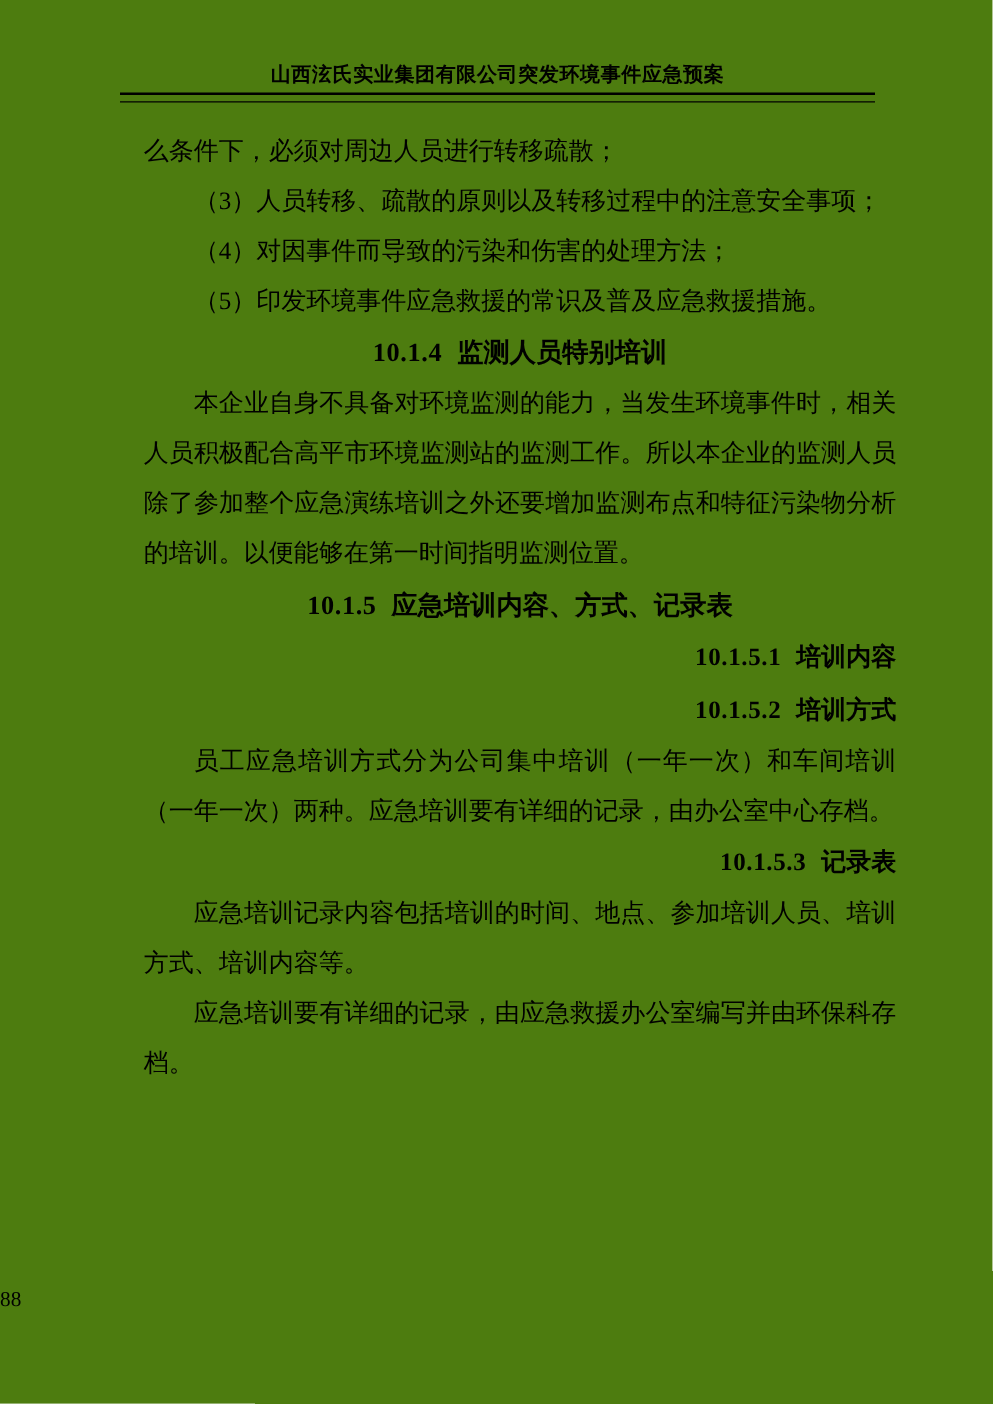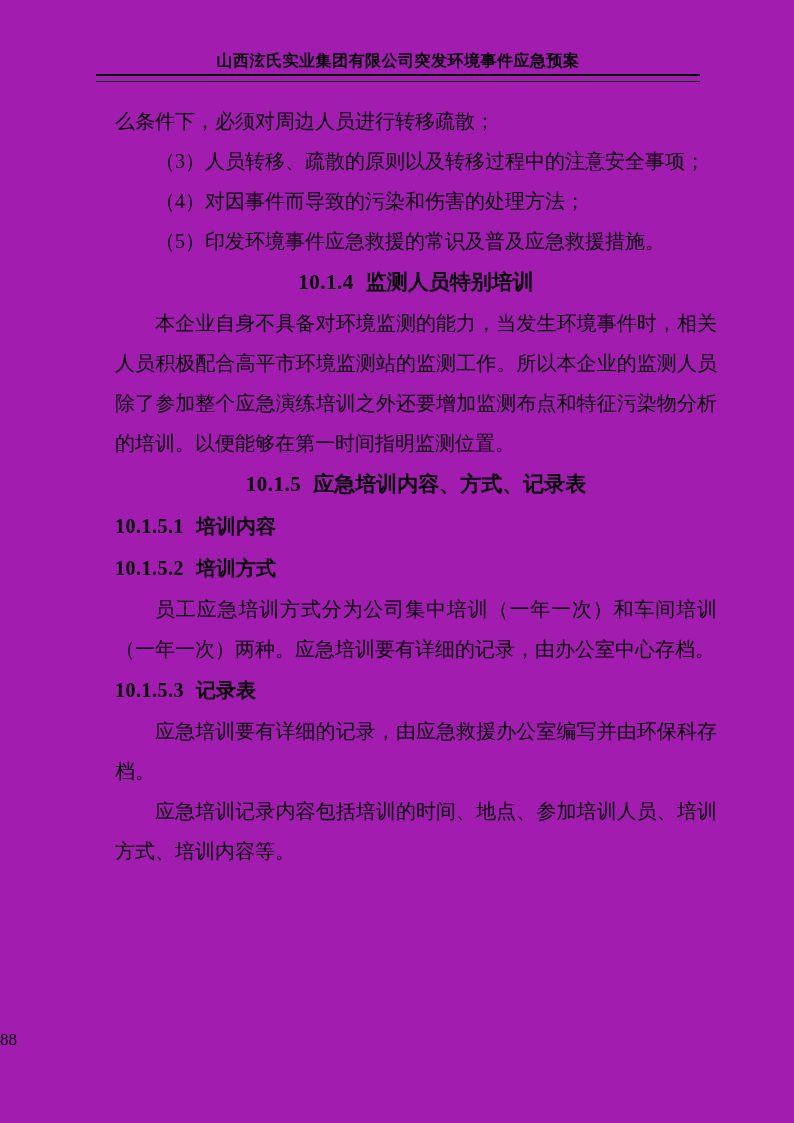--- a/index.html
+++ b/index.html
@@ -1,21 +1,21 @@
 <!DOCTYPE html>
 <html><head>
 <meta charset="utf-8">
 <style>
   * { box-sizing: border-box; }
   html, body { margin: 0; padding: 0; background: #ffffff; }
   .page {
     position: relative;
     width: 794px;
     height: 1123px;
-    background: #a21caf;
+    background: #4d7c0f;
     color: #000000;
     font-family: "Liberation Serif", "DejaVu Serif", serif;
     overflow: hidden;
     padding-left: 28px;
   }
   
   .page-header {
     position: absolute;
     top: 0;
     left: 96px;
@@ -52,21 +52,21 @@
     font-size: 21px;
     font-weight: bold;
     line-height: 42px;
     text-align: center;
     white-space: nowrap;
   }
   .sub-heading {
     font-size: 20px;
     font-weight: bold;
     line-height: 42px;
-    text-align: left;
+    text-align: right;
     white-space: nowrap;
   }
   .sec-num { margin-right: 12px; letter-spacing: 0.5px; }
   
   .page-footer {
     position: absolute;
     top: 1030px;
     left: 0;
     width: 100%;
     font-size: 17px;
@@ -101,23 +101,23 @@
 
     <p class="sub-heading"><span class="sec-num">10.1.5.1</span><span>培训内容</span></p>
 
 
     <p class="sub-heading"><span class="sec-num">10.1.5.2</span><span>培训方式</span></p>
 
     <p class="indent">员工应急培训方式分为公司集中培训（一年一次）和车间培训（一年一次）两种。应急培训要有详细的记录，由办公室中心存档。</p>
 
     <p class="sub-heading"><span class="sec-num">10.1.5.3</span><span>记录表</span></p>
 
+    <p class="indent">应急培训记录内容包括培训的时间、地点、参加培训人员、培训方式、培训内容等。</p>
+
     <p class="indent">应急培训要有详细的记录，由应急救援办公室编写并由环保科存档。</p>
-
-    <p class="indent">应急培训记录内容包括培训的时间、地点、参加培训人员、培训方式、培训内容等。</p>
 
   </main>
 
   <footer class="page-footer">
     <span>88</span>
   </footer>
 
 </div>
 
 </body></html>

